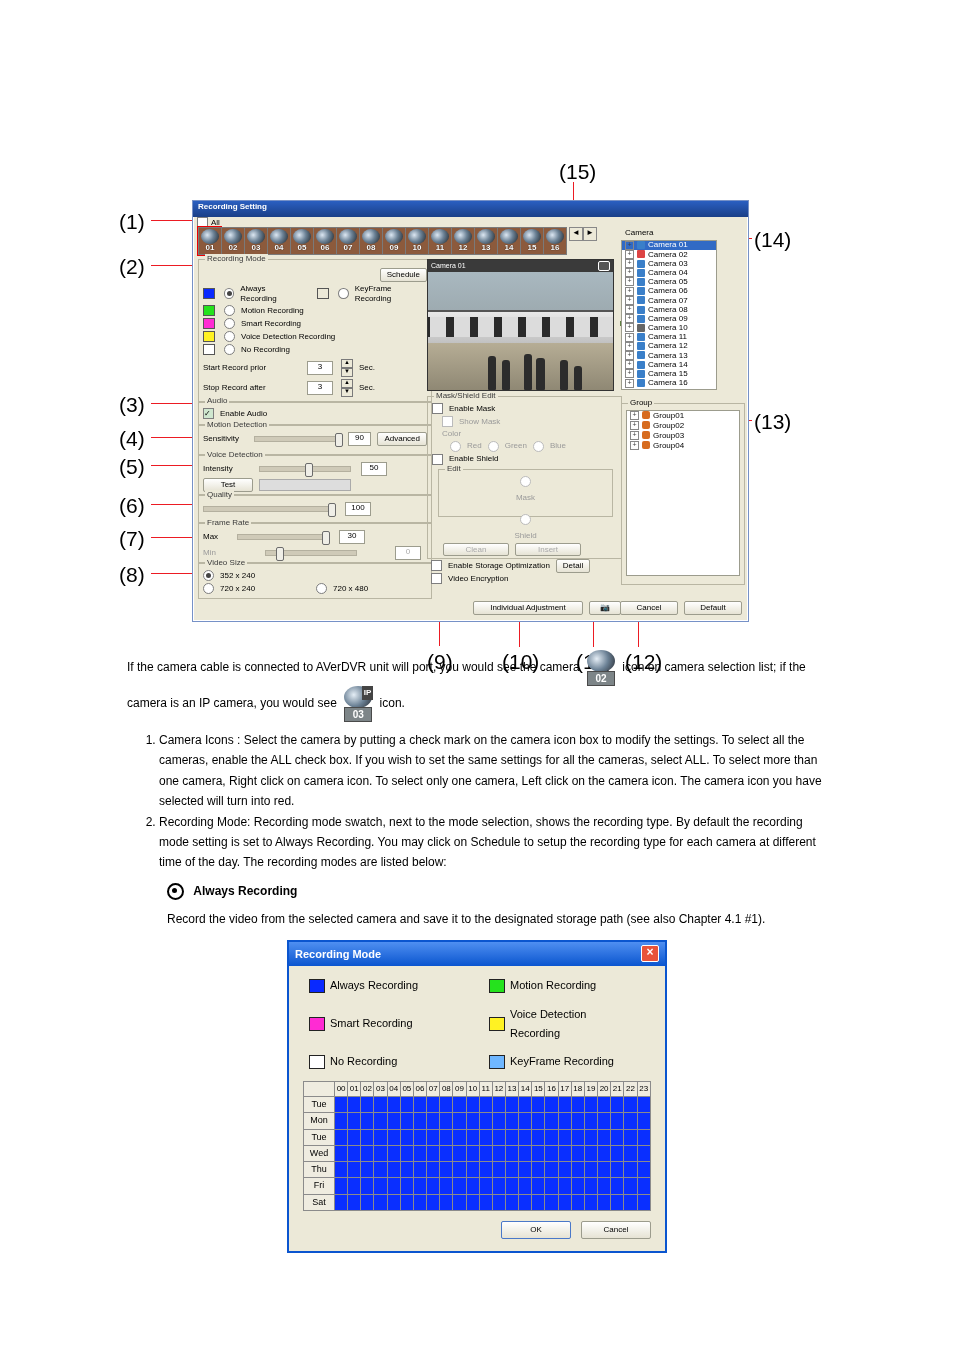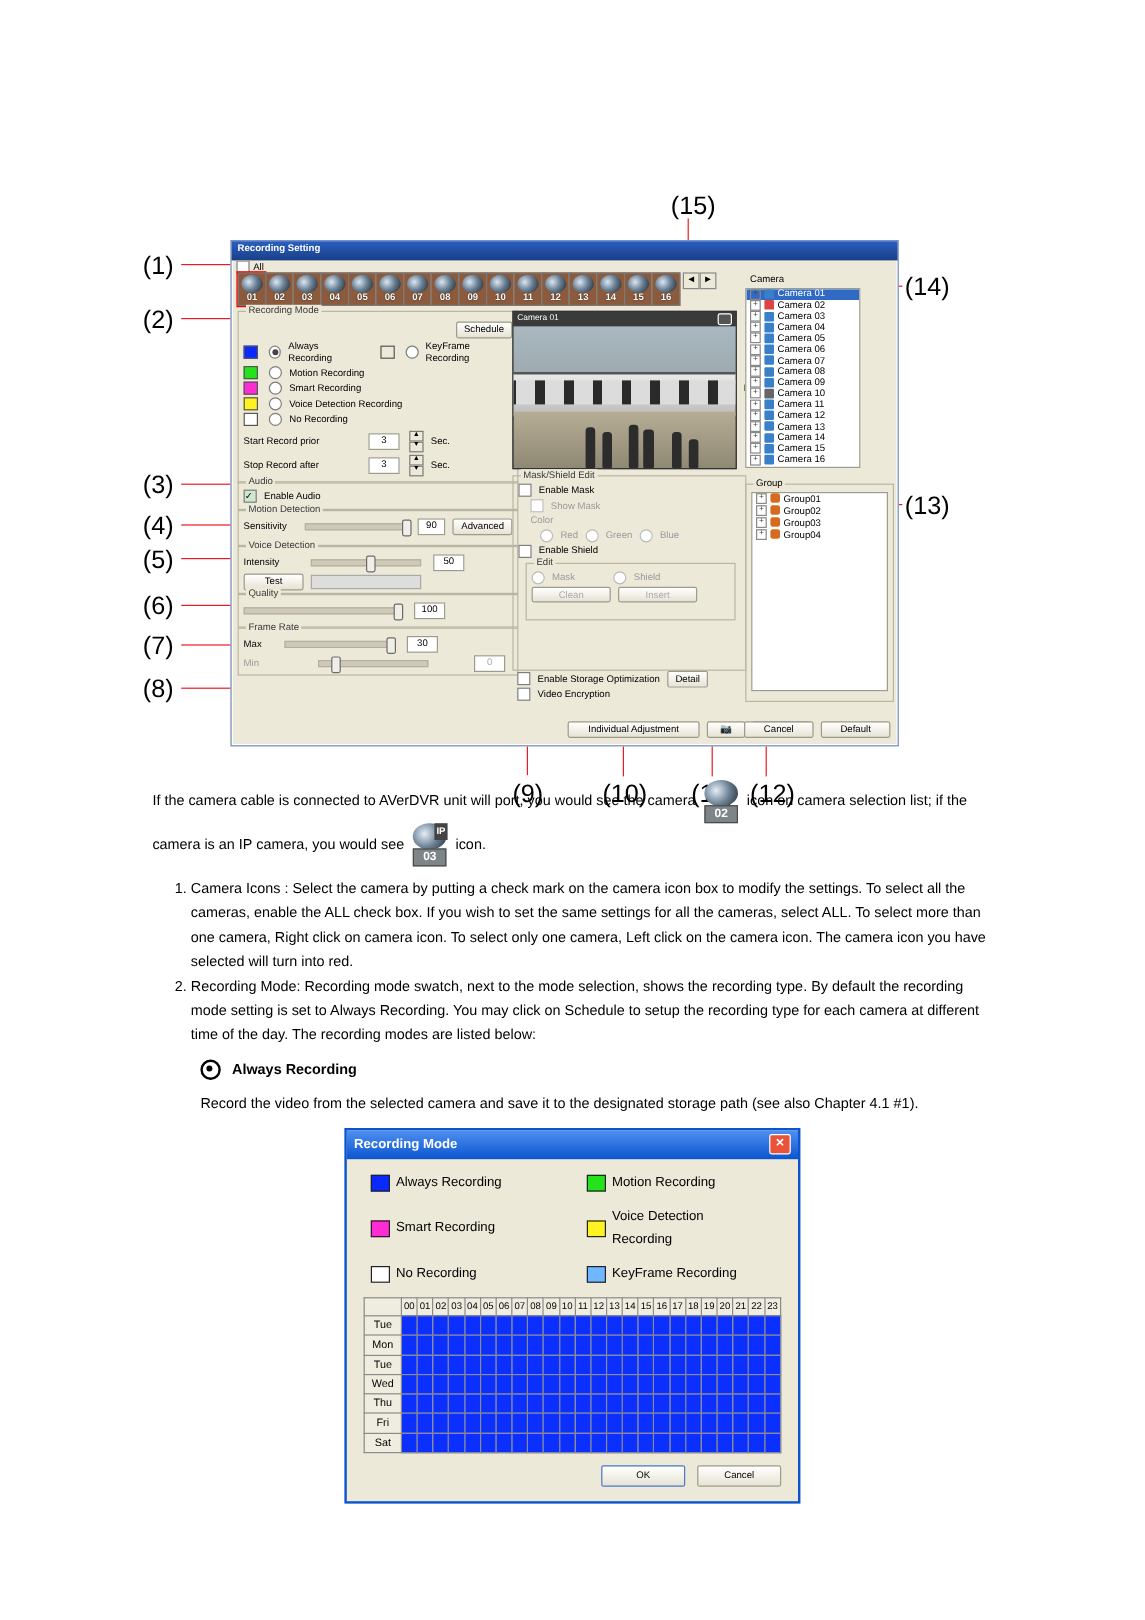--- a/index.html
+++ b/index.html
@@ -303,20 +303,33 @@
           </div>
       <div class="row" style="color:#9a9a9a;gap:34px;">
             <span style="width:28px;">Min</span>
             <span class="slider">
               <span class="thumb" style="left:10px;"></span>
             </span>
             <span class="val" style="color:#aaa;">0</span>
           </div>
     </div>
 
+    <div class="group" style="left:5px;top:362px;width:224px;height:28px;">
+      <span class="legend">Video Size</span>
+      <div class="row">
+            <span class="rad on"></span>
+            <span>352 x 240</span>
+          </div>
+      <div class="row">
+            <span class="rad"></span>
+            <span style="width:90px;">720 x 240</span>
+            <span class="rad"></span>
+            <span>720 x 480</span>
+          </div>
+    </div>
 
     <div class="preview">
       <div class="bar">
         <span>Camera 01</span>
         <span style="border:1px solid #fff;width:10px;height:8px;background:#555;border-radius:2px;"></span>
       </div>
       <div class="scene">
         <div class="train"></div>
         <div class="platform"></div>
         <div class="person" style="left:60px;bottom:0;height:34px;"></div>
@@ -349,21 +362,21 @@
             <span>Green</span>
         <span class="rad" style="border-color:#bbb;"></span>
             <span>Blue</span>
       </div>
       <div class="row">
             <span class="chk"></span>
             <span>Enable Shield</span>
           </div>
       <div class="group" style="position:relative;left:6px;top:2px;width:165px;height:40px;color:#9a9a9a;">
         <span class="legend">Edit</span>
-        <div class="row" style="margin-top:2px;">
+        <div class="row" style="margin-top:2px;flex-direction:column;">
           <span class="rad" style="border-color:#bbb;"></span>
               <span>Mask</span>
           <span style="width:20px;"></span>
           <span class="rad" style="border-color:#bbb;"></span>
               <span>Shield</span>
         </div>
         <div class="row">
           <span class="btn" style="color:#aaa;width:52px;">Clean</span>
           <span class="btn" style="color:#aaa;width:52px;">Insert</span>
         </div>

